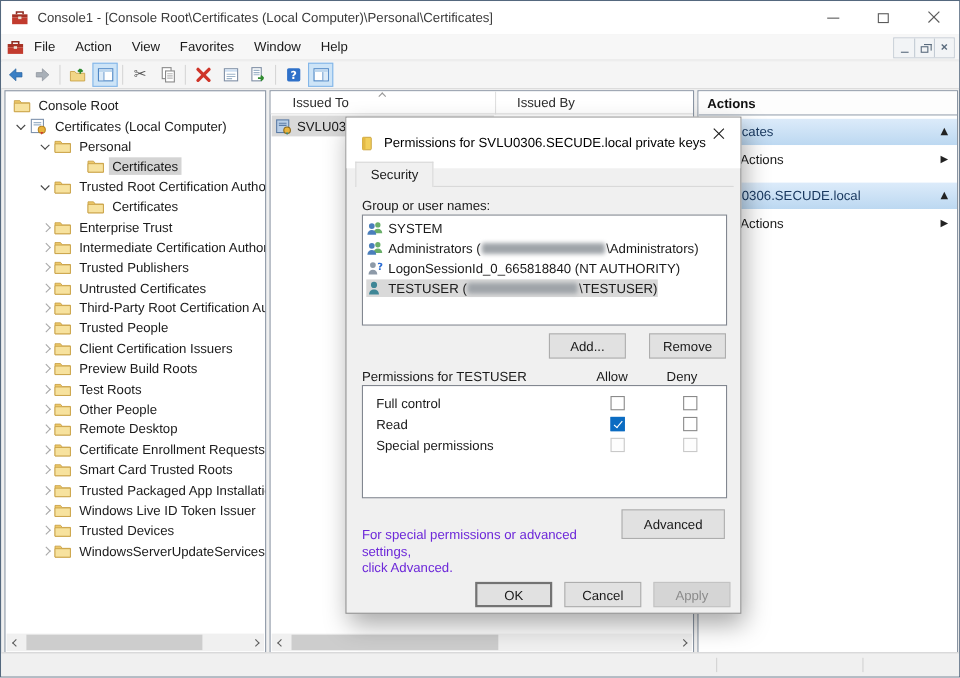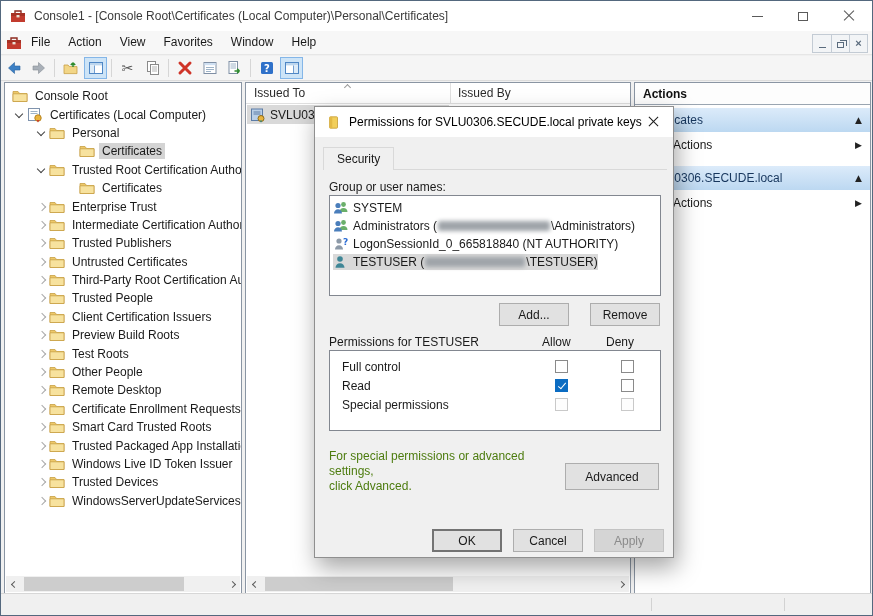--- a/index.html
+++ b/index.html
@@ -58,67 +58,67 @@
   
   .hscroll{position:absolute;left:1px;right:1px;bottom:1px;height:16px;background:#f0f0f0;}
   .sb-arrow{position:absolute;top:0;width:16px;height:16px;display:flex;align-items:center;justify-content:center;}
   .sb-arrow.left{left:0;} .sb-arrow.right{right:0;}
   .sb-ch{width:5px;height:5px;border-right:1.6px solid #5c5c5c;border-bottom:1.6px solid #5c5c5c;}
   .sb-ch.l{transform:rotate(135deg);} .sb-ch.r{transform:rotate(-45deg);}
   .sb-thumb{position:absolute;top:1px;height:14px;background:#cdcdcd;}
 
   
   #list-header{position:absolute;left:0;top:0;right:0;height:21px;border-bottom:1px solid #e0e0e0;background:#fff;}
-  .col-h{position:absolute;top:0;height:21px;line-height:21px;padding-left:8px;color:#2b2b2b;}
+  .col-h{position:absolute;top:0;height:21px;line-height:21px;padding-left:8px;color:#2b2b2b;margin-left:12px;}
   .col-sep{position:absolute;top:0;width:1px;height:21px;background:#e0e0e0;}
   .sort-caret{position:absolute;left:98px;top:0px;width:8px;height:6px;}
   .sort-caret::before{content:"";position:absolute;left:1px;top:2px;width:4px;height:4px;border-left:1.3px solid #9a9a9a;border-top:1.3px solid #9a9a9a;transform:rotate(45deg);}
   #list-row{position:absolute;left:1px;top:22px;width:202px;height:19px;display:flex;align-items:center;background:#d9d9d9;}
   #list-row .tic{margin-left:3px;}
 
   
   #actions-title{height:22px;line-height:22px;font-weight:bold;padding-left:8px;background:#fdfdfd;border-bottom:1px solid #9aa5b1;color:#111;}
   .act-sec-h{position:absolute;left:0;right:0;height:24px;display:flex;align-items:center;padding:0 8px;background:linear-gradient(#dcebfa,#bcd8f1);color:#17365d;}
   .act-item{position:absolute;left:0;right:0;height:26px;display:flex;align-items:center;padding:0 8px;background:#fff;color:#1a1a1a;}
   .act-spring{flex:1;}
   .tri{font-family:"DejaVu Sans",sans-serif;font-size:9px;color:#222;}
 
   
   #statusbar{position:absolute;left:0;bottom:0;width:100%;height:22px;background:#f0f0f0;border-top:1px solid #d7d7d7;}
   .status-sep{position:absolute;top:4px;width:1px;height:13px;background:#d2d2d2;}
 
   
   #dialog{position:absolute;left:313px;top:105px;width:360px;height:452px;background:#f0f0f0;border:1px solid #8f8f8f;box-shadow:3px 10px 22px rgba(0,0,0,0.35);z-index:50;}
-  #dlg-titlebar{position:absolute;left:0;top:0;right:0;height:30px;background:#fff;display:flex;align-items:center;text-align:right;}
+  #dlg-titlebar{position:absolute;left:0;top:0;right:0;height:46px;background:#fff;display:flex;align-items:center;text-align:right;}
   #dlg-title{margin-left:8px;color:#000;white-space:nowrap;}
   #dlg-close{position:absolute;right:0;top:0;width:40px;height:29px;display:flex;align-items:center;justify-content:center;}
   .dx{position:relative;width:11px;height:11px;}
   .dx::before,.dx::after{content:"";position:absolute;left:-1px;top:5px;width:13px;height:1px;background:#1a1a1a;}
   .dx::before{transform:rotate(45deg);} .dx::after{transform:rotate(-45deg);}
   #dlg-tab{position:absolute;left:8px;top:40px;height:23px;padding:0 13px;line-height:22px;background:#f0f0f0;border:1px solid #d9d9d9;border-bottom:none;z-index:2;color:#1a1a1a;}
   #dlg-tabline{position:absolute;left:8px;top:62px;width:344px;height:1px;background:#d9d9d9;z-index:1;}
   .dlg-label{position:absolute;left:14px;color:#1a1a1a;}
   #users-box{position:absolute;left:14px;top:88px;width:332px;height:101px;background:#fff;border:1px solid #828790;padding-top:2px;overflow:hidden;}
   .urow{height:18px;display:flex;align-items:flex-end;padding-left:3px;white-space:nowrap;}
   .urow .uic{width:16px;height:16px;flex:0 0 16px;margin-right:4px;}
   .uhl{display:flex;align-items:center;}
   .urow.selected .uhl{background:#d9d9d9;}
   .redact{display:inline-block;height:10px;background:#9fa4a9;filter:blur(2px);border-radius:2px;margin:0 1px;vertical-align:middle;}
   .btn{position:absolute;height:23px;background:#e1e1e1;border:1px solid #adadad;display:flex;align-items:center;justify-content:center;color:#1a1a1a;}
   .btn.focused{border:2px solid #737373;}
   .btn.disabled{background:#d5d5d5;border-color:#c3c3c3;color:#8b8b8b;}
-  #perm-box{position:absolute;left:14px;top:243px;width:332px;height:81px;background:#fff;border:1px solid #828790;padding-top:6px;}
+  #perm-box{position:absolute;left:14px;top:243px;width:332px;height:103px;background:#fff;border:1px solid #828790;padding-top:6px;}
   .prow{height:19px;display:flex;align-items:center;position:relative;}
   .prow .pname{margin-left:12px;}
   .cb{position:absolute;width:13px;height:13px;background:#fff;border:1px solid #8a8a8a;}
   .cb.allow{left:225px;} .cb.deny{left:291px;}
   .cb.on{background:#0b6cc2;border-color:#0b6cc2;}
   .cb.on::after{content:"";position:absolute;left:4px;top:1px;width:3px;height:7px;border-right:1.6px solid #fff;border-bottom:1.6px solid #fff;transform:rotate(40deg);}
   .cb.dis{border-color:#c9c9c9;background:#fdfdfd;}
-  #hint{position:absolute;left:14px;top:342px;width:235px;line-height:15px;color:#4d7c0f;}
+  #hint{position:absolute;left:14px;top:372px;width:235px;line-height:15px;color:#6d28d9;}
 </style>
 </head>
 <body>
 
 <svg width="0" height="0" style="position:absolute">
   <defs>
     <symbol id="i-folder" viewBox="0 0 16 16">
       <path d="M1 3.5h5l1.6 2H15v8H1z" fill="#eec96a" stroke="#c8a045" stroke-width="0.8"></path>
       <path d="M1 5.8h14v7.7H1z" fill="#f7e29e" stroke="#c8a045" stroke-width="0.8"></path>
     </symbol>

